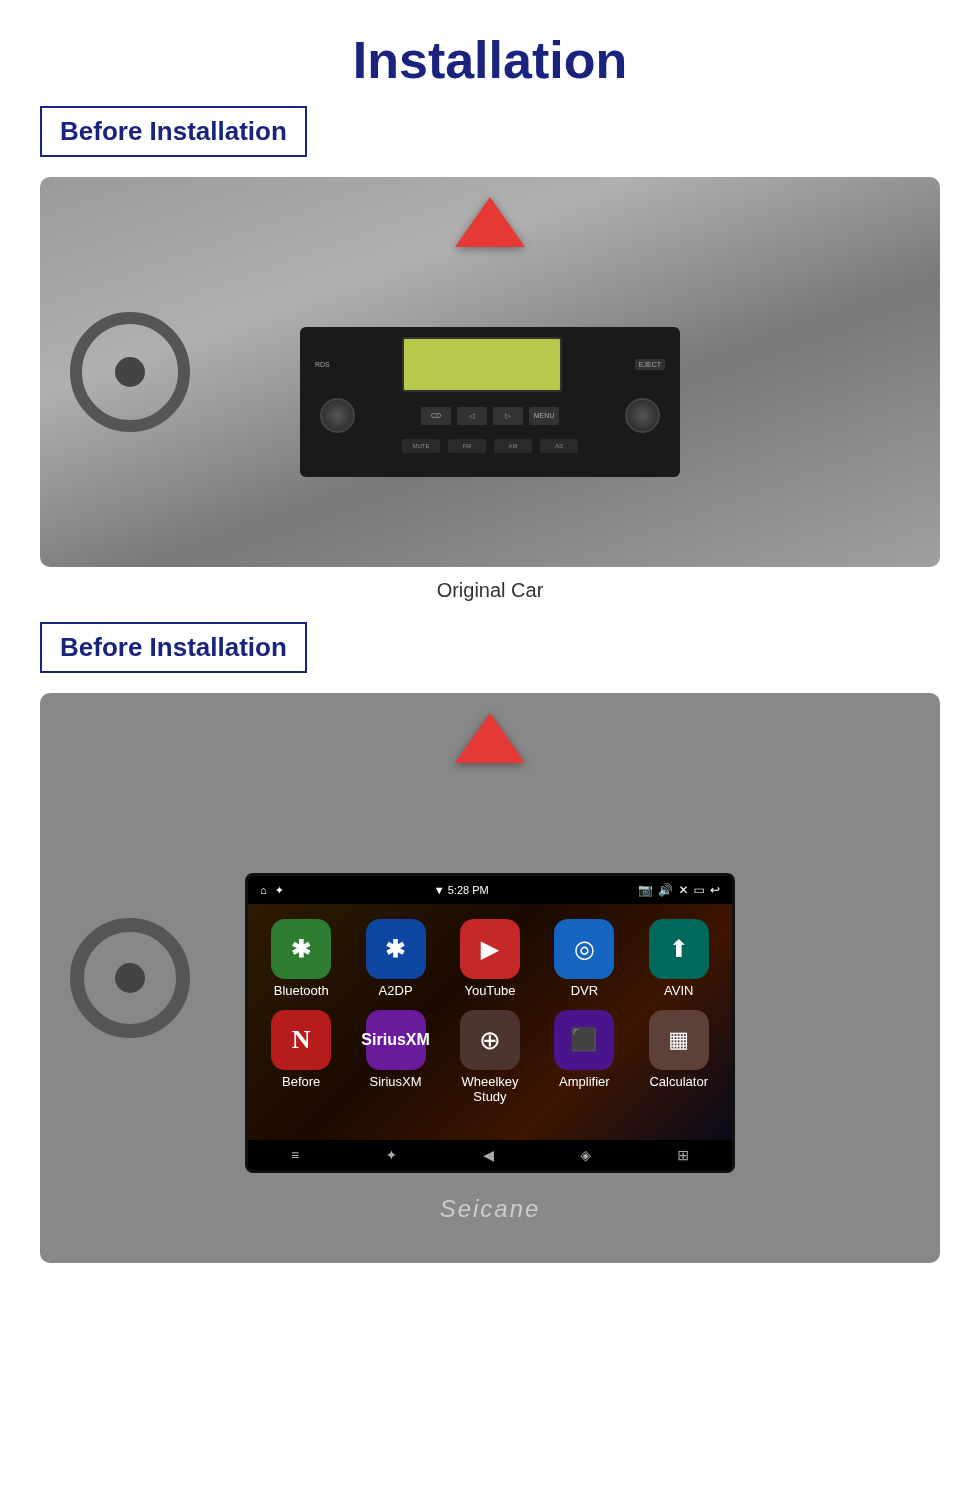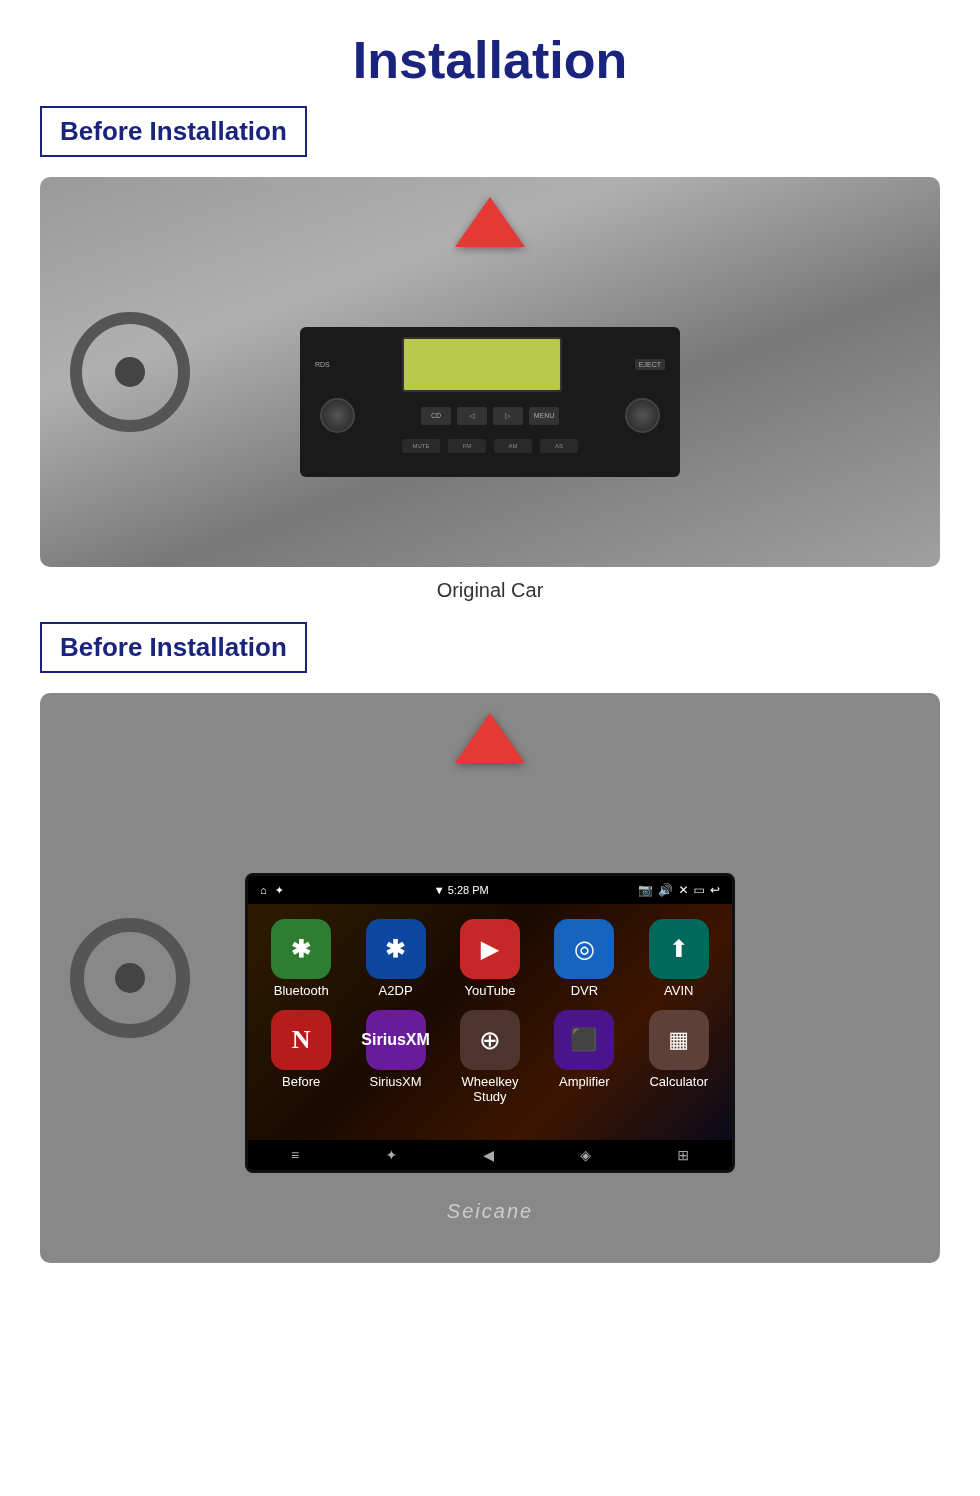--- a/index.html
+++ b/index.html
@@ -280,21 +280,21 @@
       justify-content: space-around;
       font-size: 14px;
       color: #aaa;
     }
     
     .seicane-brand {
       position: absolute;
       bottom: 40px;
       left: 50%;
       transform: translateX(-50%);
-      font-size: 20px;
+      font-size: 24px;
       font-style: italic;
       color: #ccc;
       font-weight: 300;
       letter-spacing: 2px;
     }
     .steering-hint-after {
       position: absolute;
       left: 30px;
       top: 50%;
       transform: translateY(-50%);

